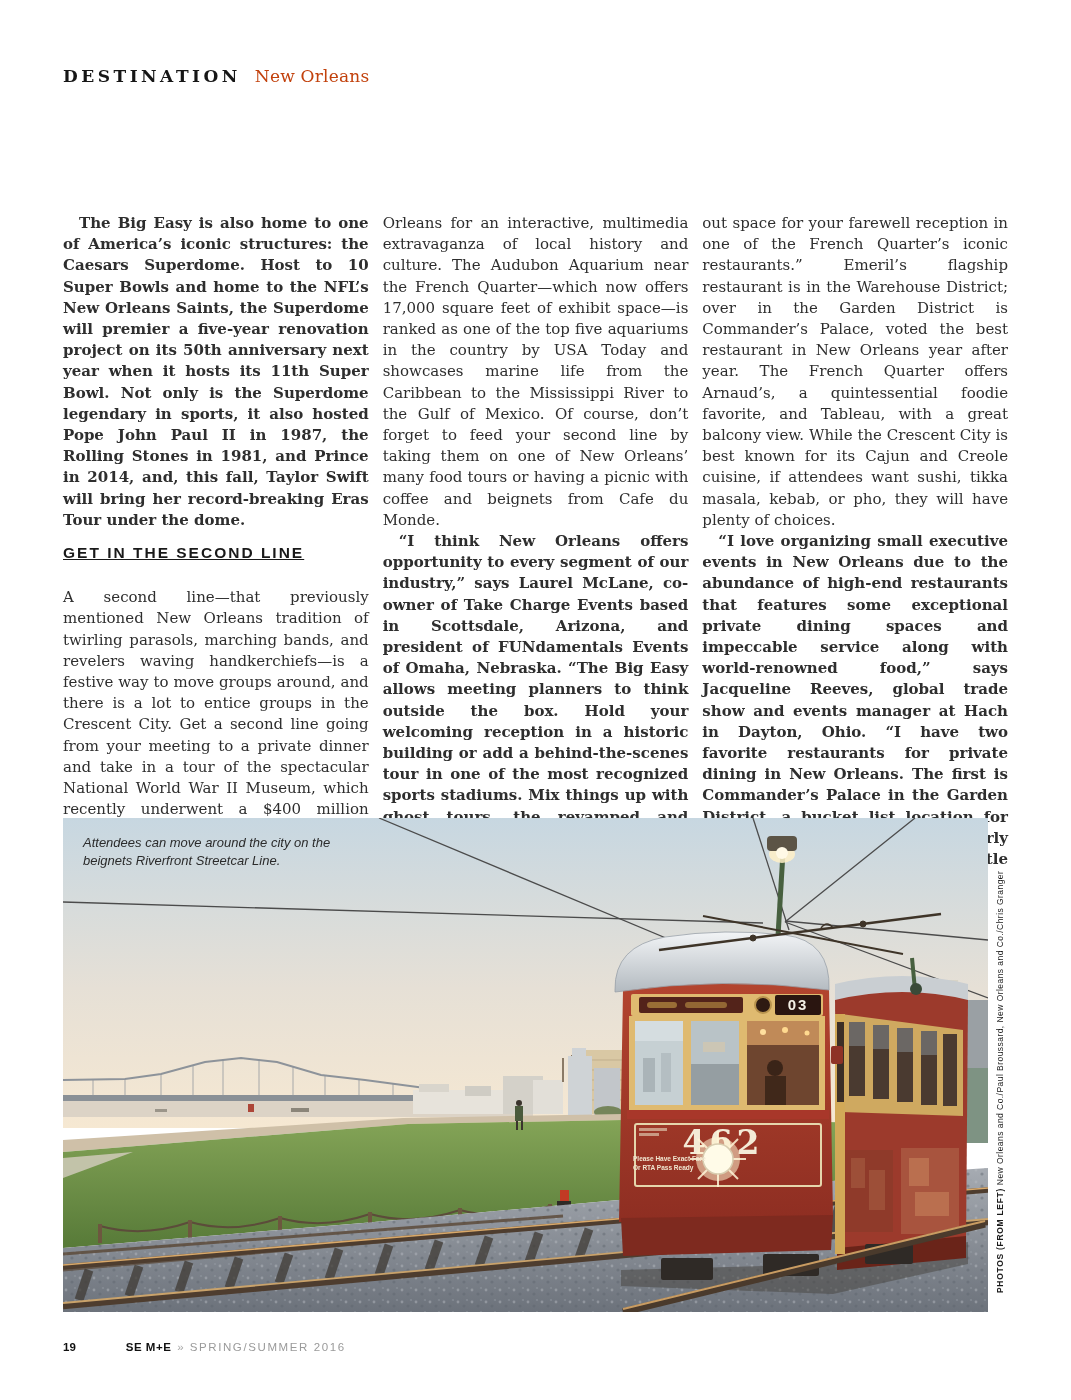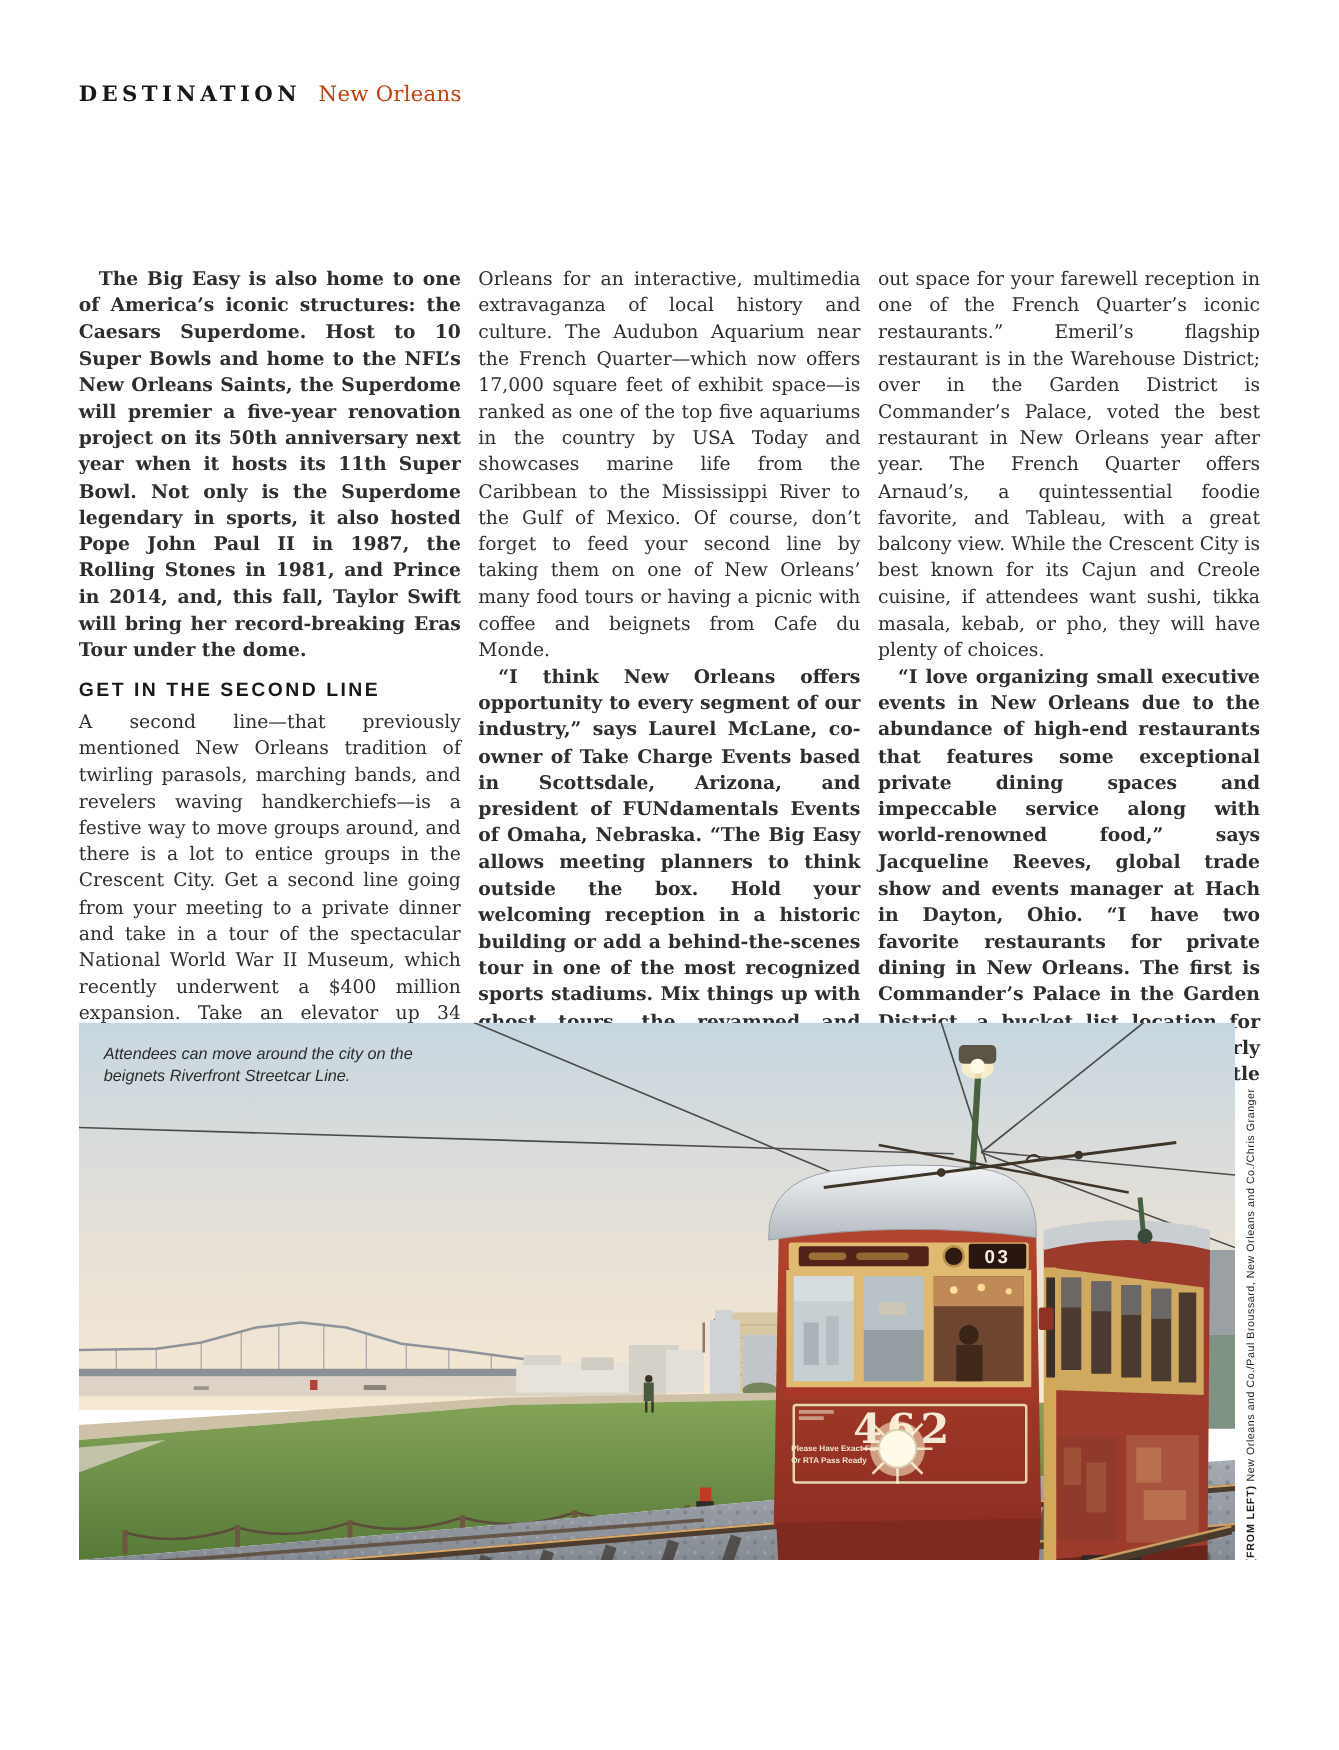--- a/index.html
+++ b/index.html
@@ -1,28 +1,28 @@
 <!DOCTYPE html>
 <html><head>
 <meta charset="utf-8">
 <style>
   html,body{margin:0;padding:0;background:#ffffff;}
-  .page{position:relative;width:1071px;height:1248px;background:#ffffff;overflow:hidden;
+  .page{position:relative;width:1071px;height:1400px;background:#ffffff;overflow:hidden;
         font-family:"DejaVu Serif",serif;color:#2e2e2e;}
   
   .kicker{position:absolute;left:63px;top:66px;display:flex;align-items:baseline;}
   .kicker-word{font-family:"DejaVu Serif",serif;font-weight:bold;font-size:17px;letter-spacing:3.5px;color:#161616;}
   .kicker-topic{font-size:17px;color:#c2410c;margin-left:14px;letter-spacing:.2px;}
   
   .columns{position:absolute;left:63px;top:213px;width:945px;display:flex;gap:14px;}
   .col{flex:1 1 0;font-size:15px;line-height:21.2px;text-align:justify;color:#2e2e2e;}
   .col p{margin:0;}
   .p-indent{text-indent:16px;font-weight:bold;}
   .sec-head{font-family:"Liberation Sans",sans-serif;font-weight:bold;font-size:15.5px;
-            letter-spacing:2px;color:#191919;margin:11px 0 4px 0;text-align:left;}
+            letter-spacing:2px;color:#191919;margin:11px 0 24px 0;text-align:left;text-decoration:underline;}
   
   .photo{position:absolute;left:63px;top:818px;width:925px;height:494px;overflow:hidden;}
   .photo svg{display:block;}
   .caption{position:absolute;left:20px;top:16px;width:260px;
            font-family:"Liberation Sans",sans-serif;font-style:italic;font-size:13px;
            line-height:17.5px;color:#2b2b2b;}
   
   .credit{position:absolute;left:1008px;top:1280px;width:418px;height:13px;
           transform:rotate(-90deg);transform-origin:0 100%;
           font-family:"Liberation Sans",sans-serif;font-size:8.5px;letter-spacing:.45px;
@@ -357,19 +357,19 @@
         <line x1="560" y1="491" x2="922" y2="403" stroke="#c99c62" stroke-width="2"></line>
       </g>
     </svg>
 
     <div class="caption">Attendees can move around the city on the beignets Riverfront Streetcar Line.</div>
   </div>
 
   <div class="credit"><b>PHOTOS (FROM LEFT)</b><span> New Orleans and Co./Paul Broussard, New Orleans and Co./Chris Granger</span></div>
 
   <div class="footer">
-    <span class="pg">20</span>
+    <span class="pg">19</span>
     <span class="mag">SE M+E</span>
     <span class="sep">»</span>
     <span class="issue">SPRING/SUMMER 2016</span>
   </div>
 
 </div>
 
 </body></html>

